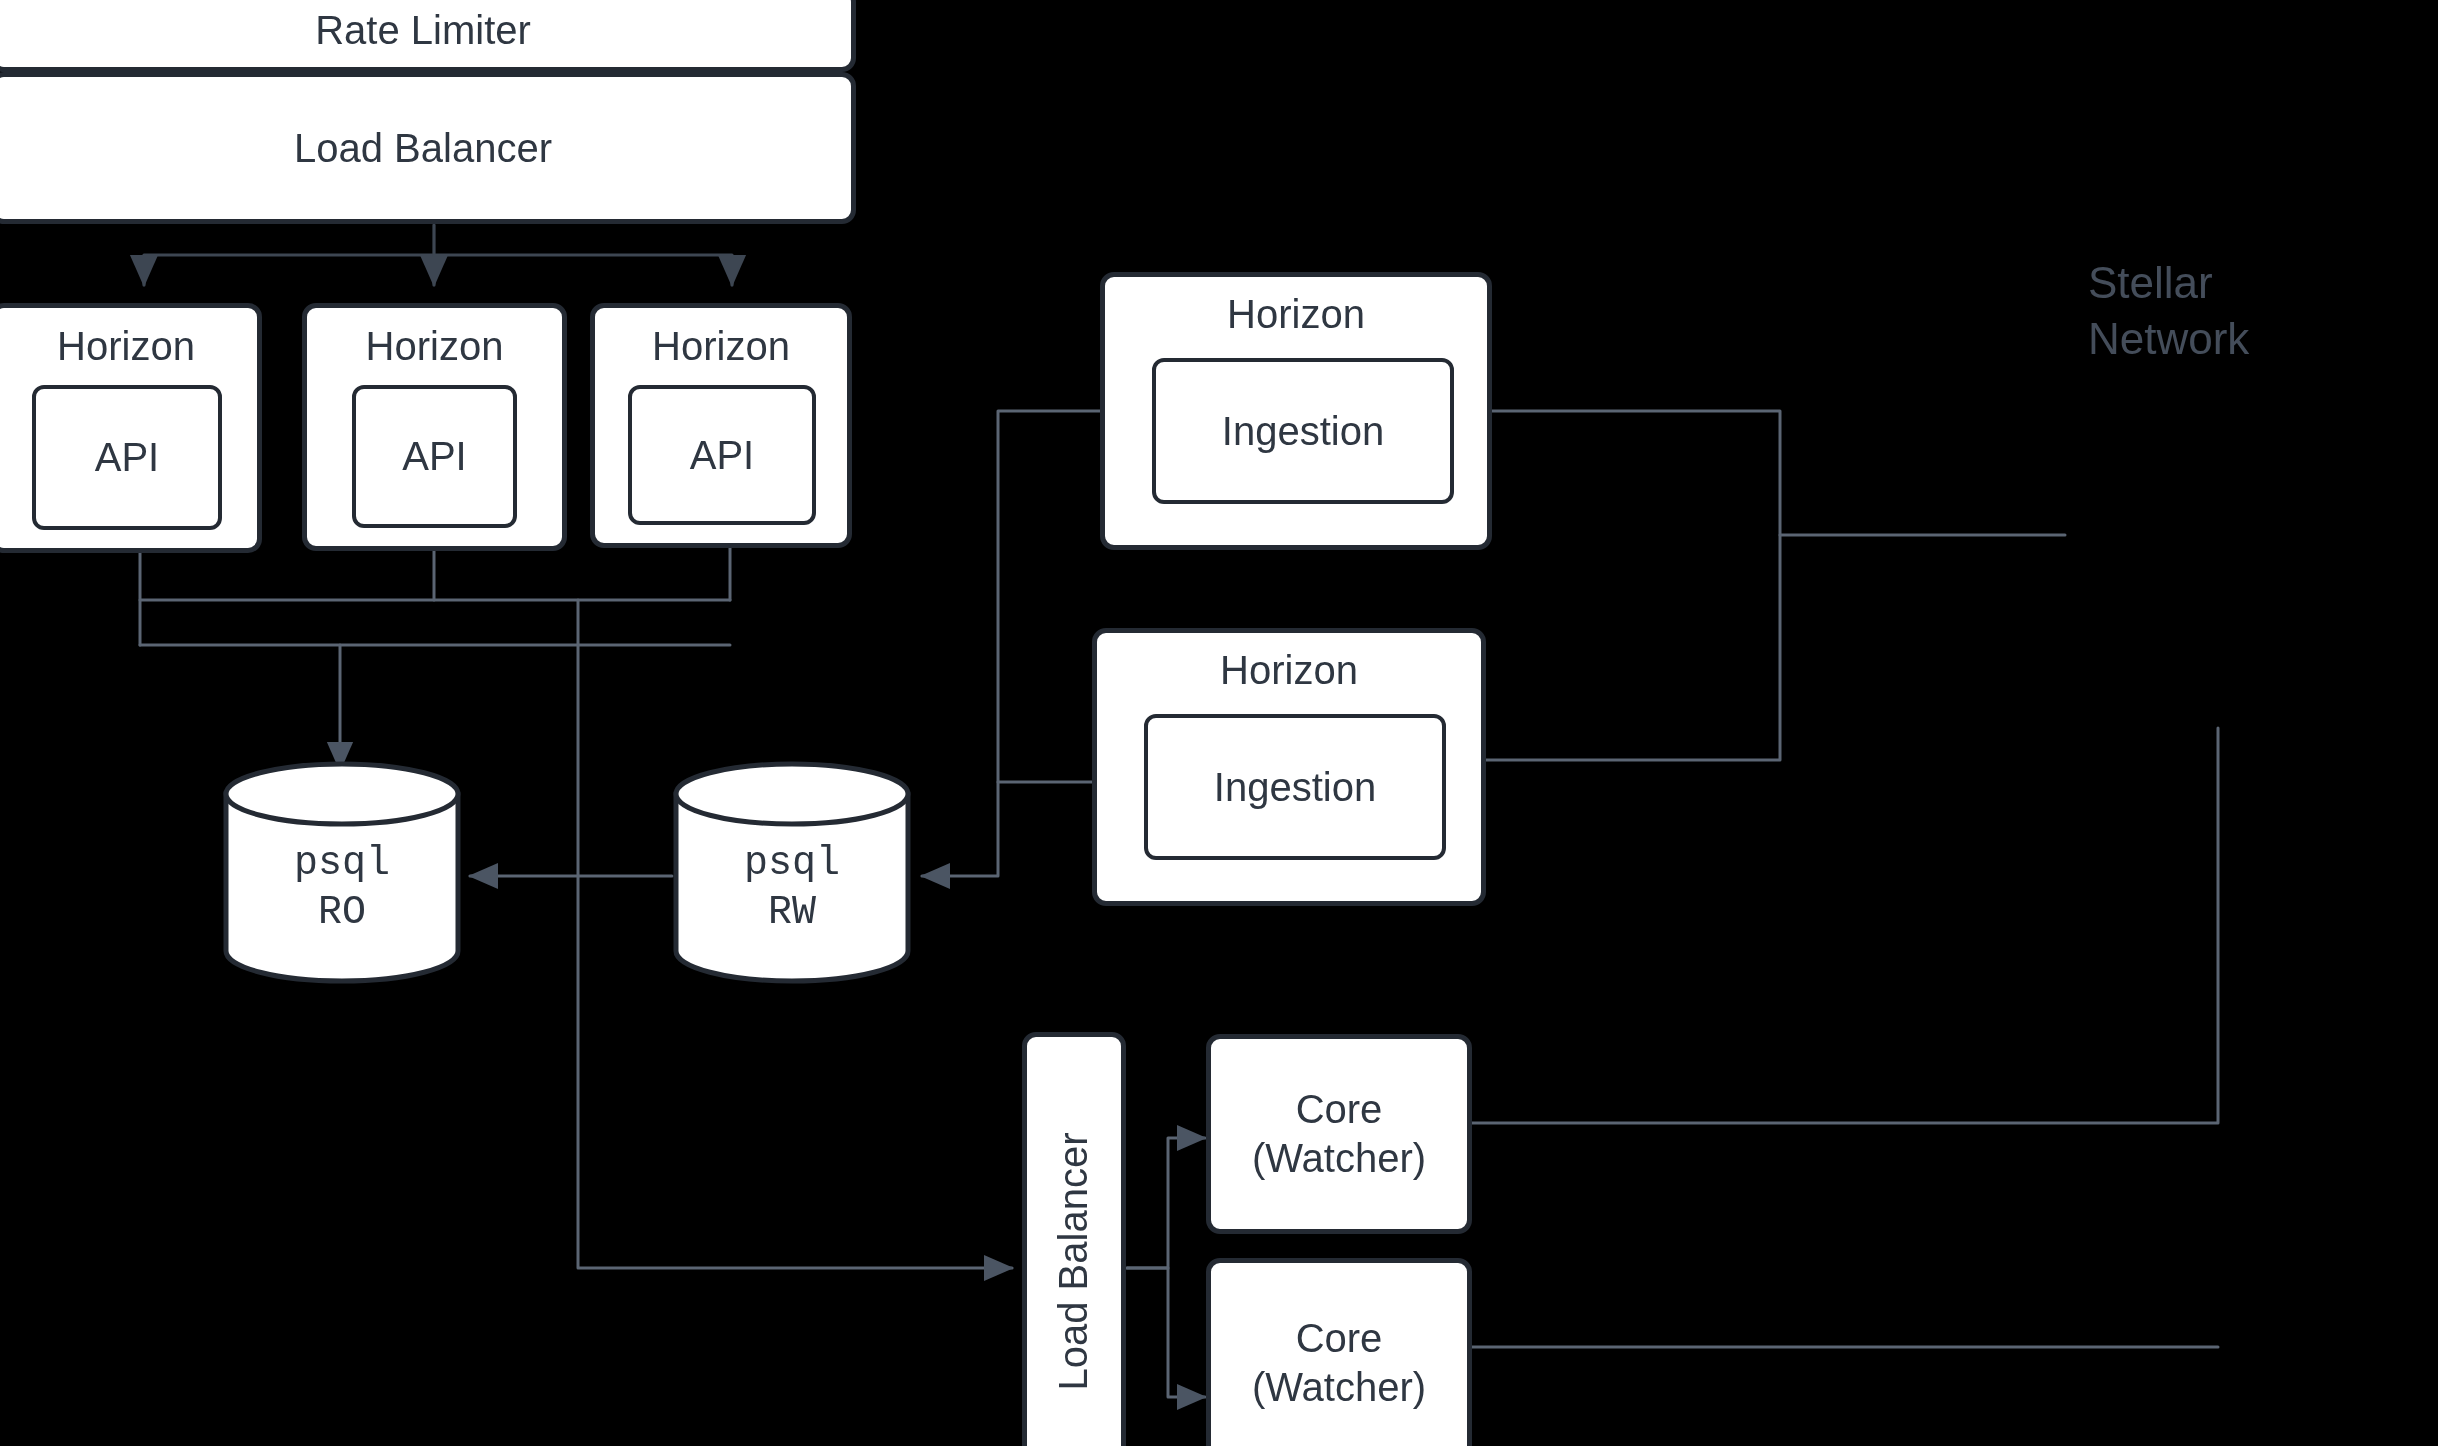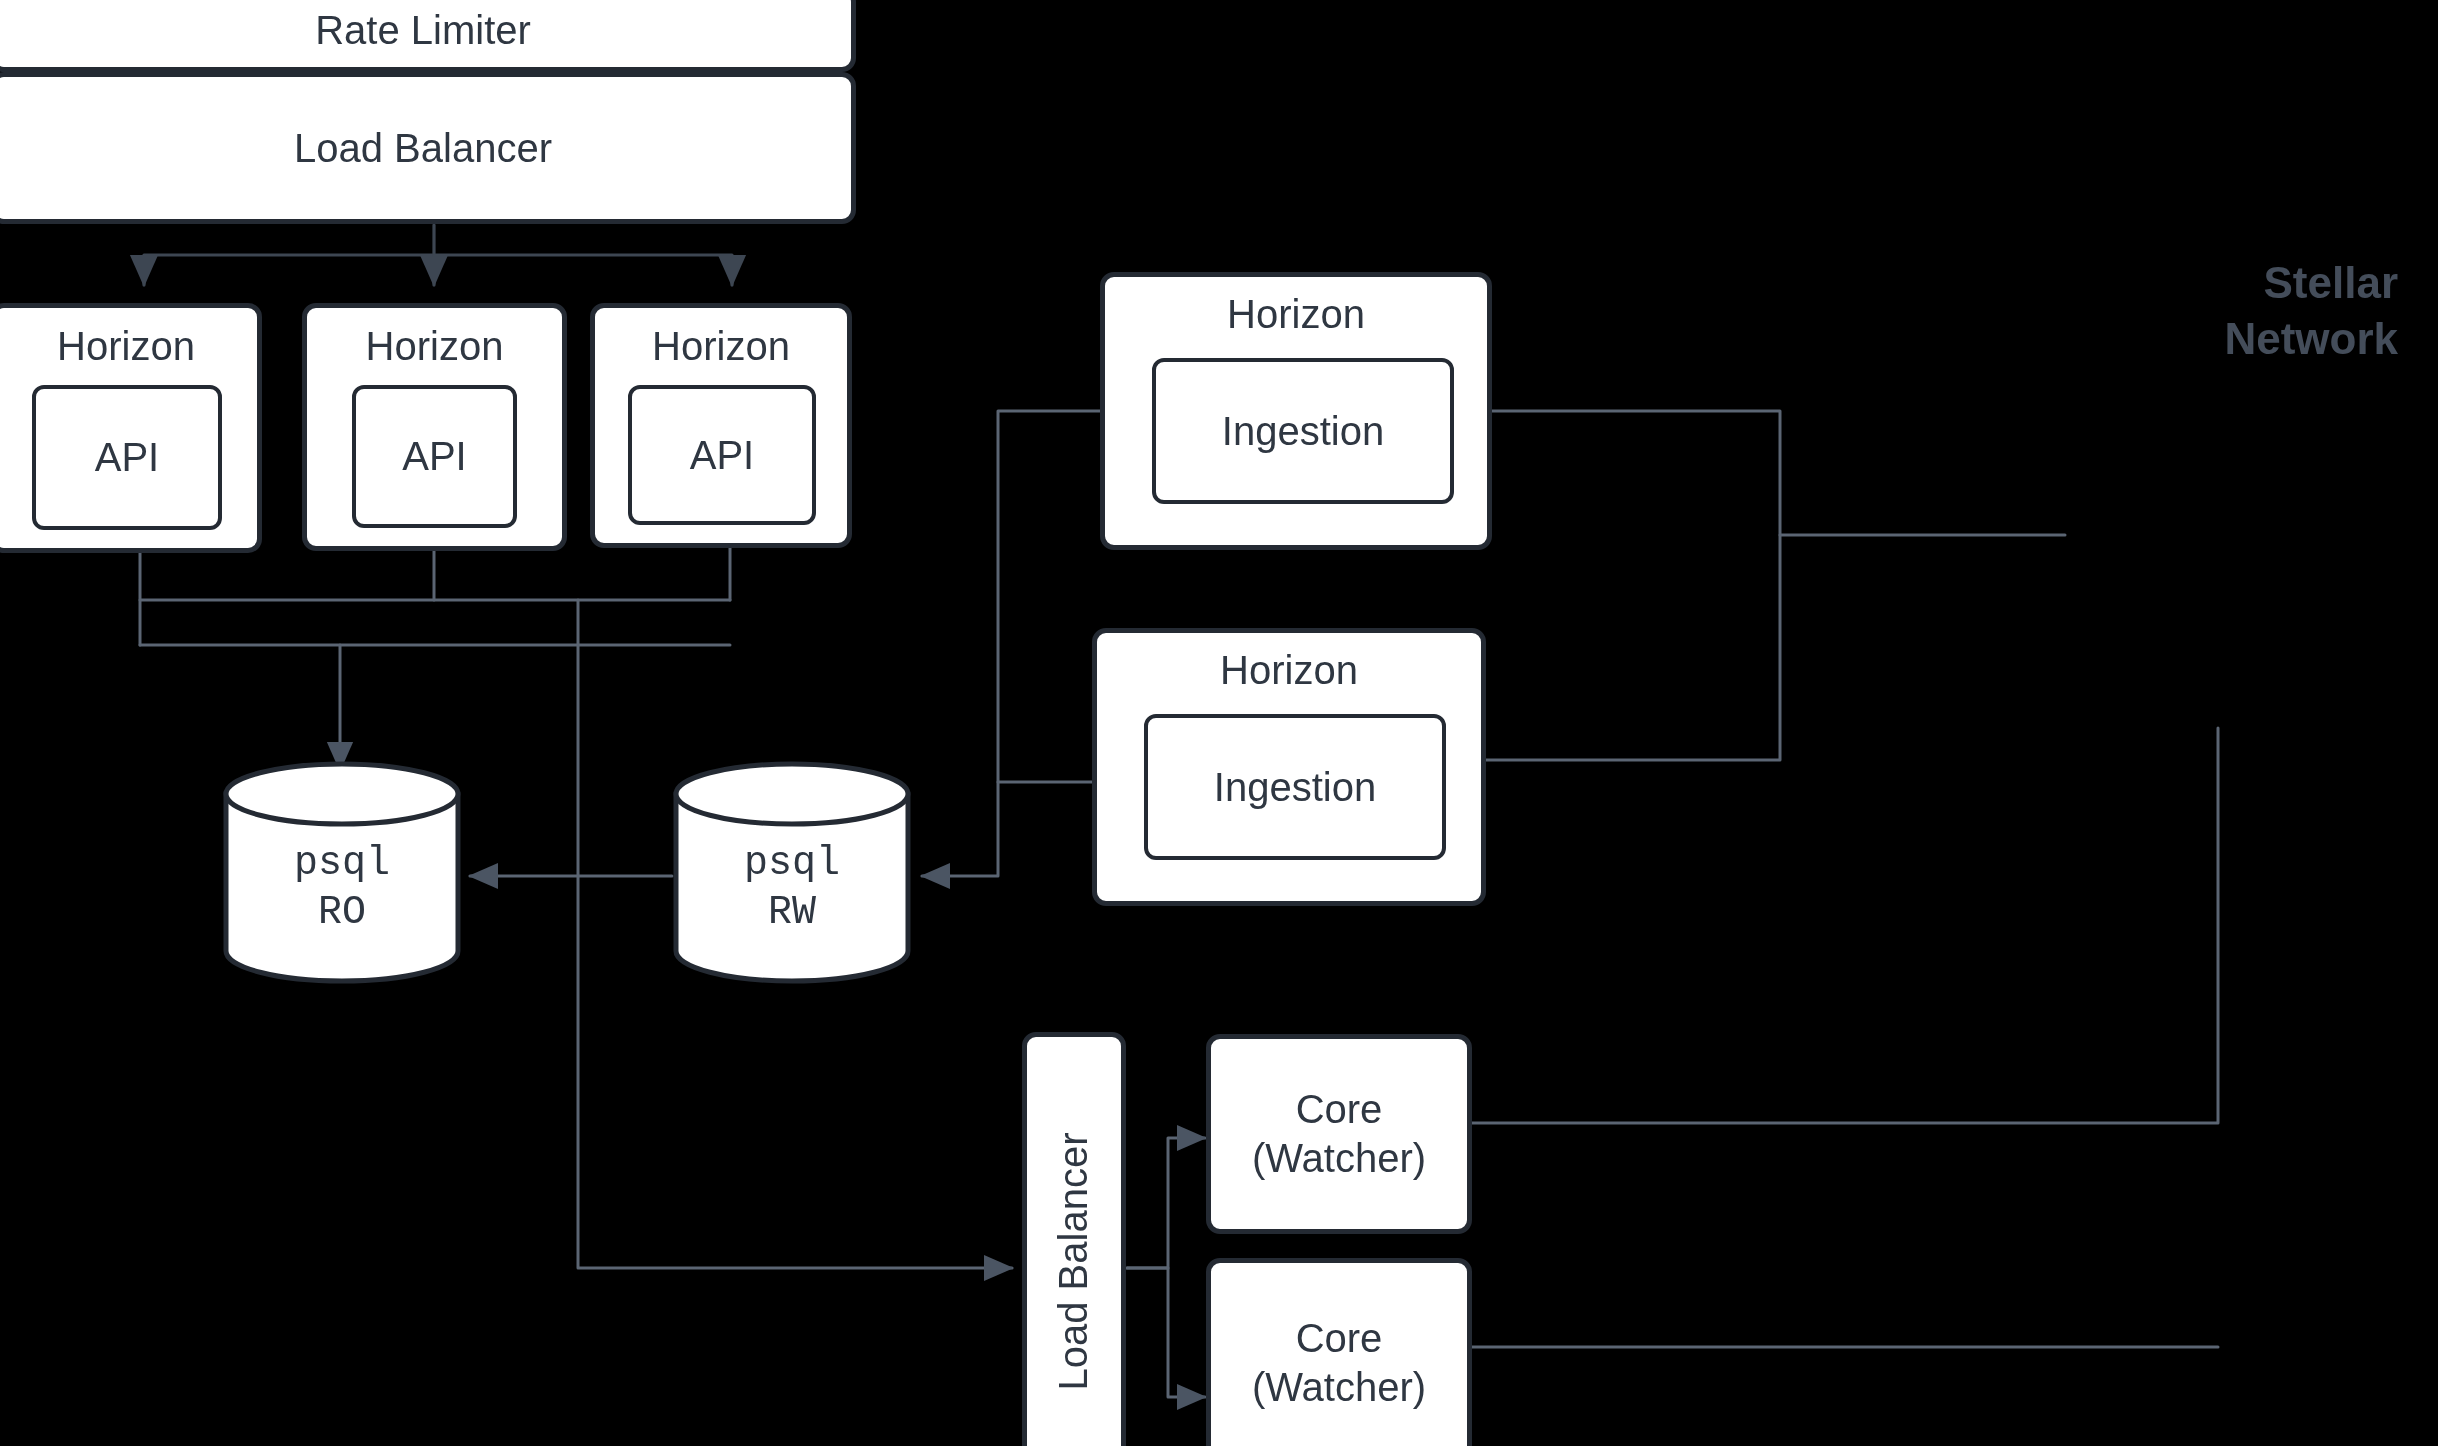--- a/index.html
+++ b/index.html
@@ -77,24 +77,24 @@
   }
   .vlabel {
     transform: rotate(-90deg);
     white-space: nowrap;
     font-size: 40px;
     color: #2f3742;
   }
   #network-title {
     position: absolute;
     font-size: 44px;
-    font-weight: bold;
+    font-weight: normal;
     line-height: 1.28;
     color: #444d5a;
-    text-align: right;
+    text-align: left;
     white-space: pre-line;
     z-index: 3;
   }
 </style>
 </head>
 <body>
 
 <div id="stage">
 
   <svg id="wires" viewBox="0 0 2438 1446" xmlns="http://www.w3.org/2000/svg">

